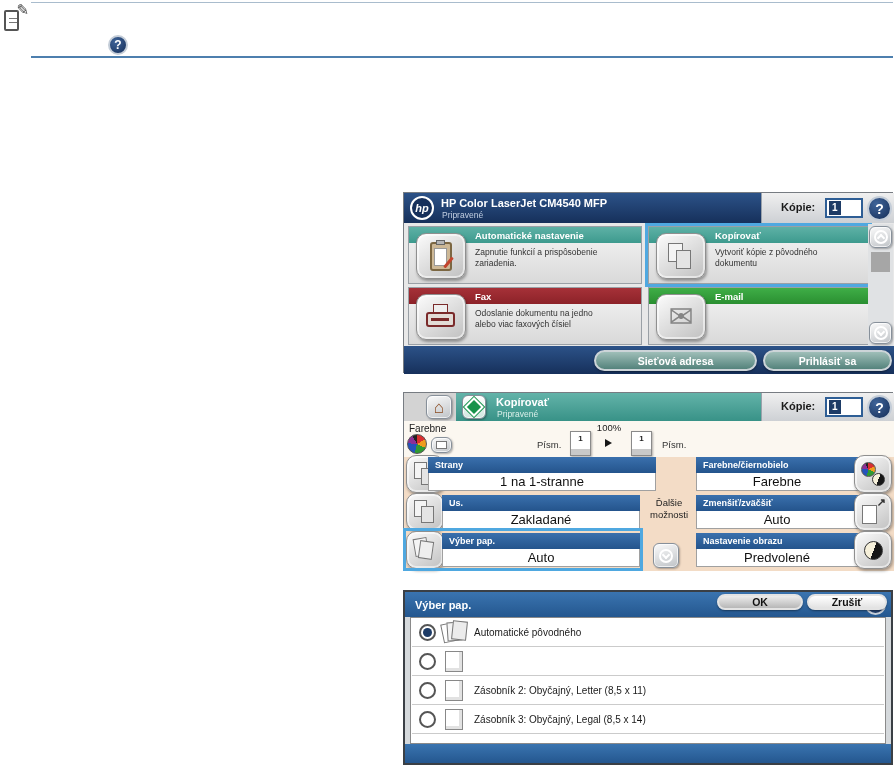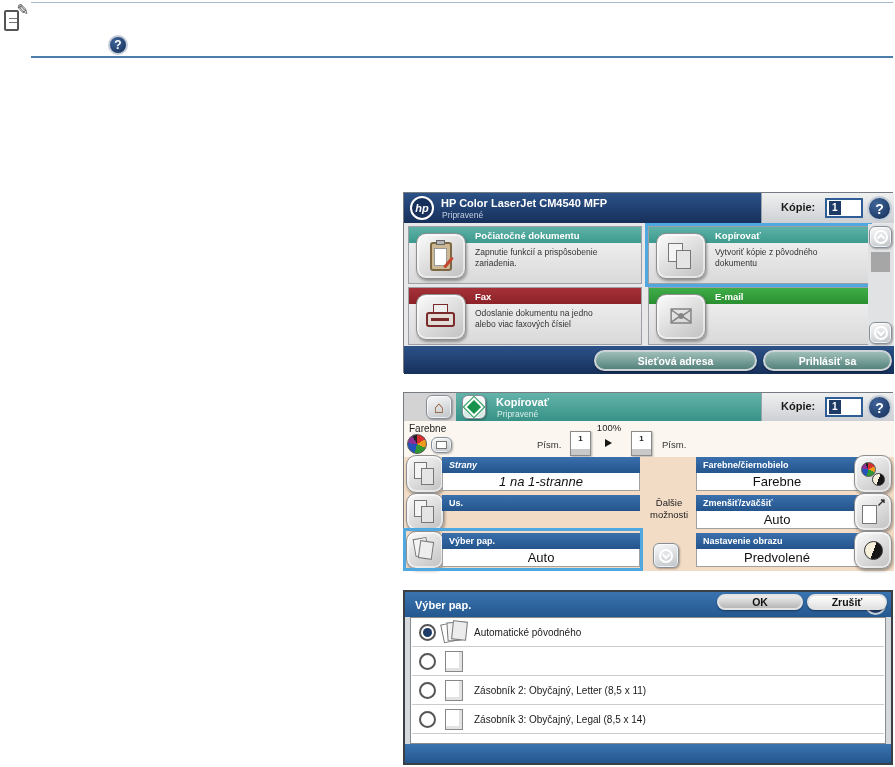--- a/index.html
+++ b/index.html
@@ -178,21 +178,21 @@
       <span class="copies-val">1</span>
     </div>
     <div class="help-circle" style="left:463px; top:3px; width:25px; height:25px; font-size:14px;">
       <span>?</span>
     </div>
 
     <div class="p1-body"></div>
 
     <div class="tile" style="left:4px; top:33px; width:234px; height:58px;">
       <div class="tile-head head-teal">
-        <span>Počiatočné dokumentu</span>
+        <span>Automatické nastavenie</span>
       </div>
       <div class="tile-desc">Zapnutie funkcií a prispôsobenie
 zariadenia.</div>
       <div class="emboss tile-icon">
         <div class="clip-board">
           <div class="clip-top"></div>
           <div class="clip-paper"></div>
           <div class="pencil-bar"></div>
         </div>
       </div>
@@ -297,37 +297,38 @@
     <span class="txt" style="left:258px; top:46px; font-size:9.5px; color:#333;">Písm.</span>
 
     <div class="p2-opts"></div>
 
     <div class="emboss opt-icon" style="left:2px; top:62px;">
       <div class="pages" style="width:22px; height:24px;">
         <div class="pg" style="width:13px; height:17px;"></div>
         <div class="pg pg2" style="width:13px; height:17px; left:7px; top:6px;"></div>
       </div>
     </div>
-    <div class="opt-btn" style="left:38px; top:64px; width:198px;font-style:italic;">
+    <div class="opt-btn" style="left:24px; top:64px; width:228px;">
       <div class="opt-head">
           <span>Strany</span>
         </div>
       <div class="opt-val">1 na 1-stranne</div>
     </div>
 
     <div class="emboss opt-icon" style="left:2px; top:100px;">
       <div class="pages" style="width:22px; height:24px;">
         <div class="pg" style="width:13px; height:17px;"></div>
         <div class="pg pg2" style="width:13px; height:17px; left:7px; top:6px;"></div>
       </div>
     </div>
     <div class="opt-btn" style="left:38px; top:102px; width:198px;">
       <div class="opt-head">
           <span>Us.</span>
         </div>
+      <div class="opt-val">Zakladané</div>
     </div>
 
     <div class="emboss opt-icon" style="left:2px; top:138px;">
       <div class="pages" style="width:24px; height:24px;">
         <div class="pg" style="width:14px; height:18px; transform:rotate(-10deg); left:1px;"></div>
         <div class="pg" style="width:14px; height:18px; left:6px; top:3px; transform:rotate(8deg); background:#eee;"></div>
       </div>
     </div>
     <div class="opt-btn" style="left:38px; top:140px; width:198px;">
       <div class="opt-head">

